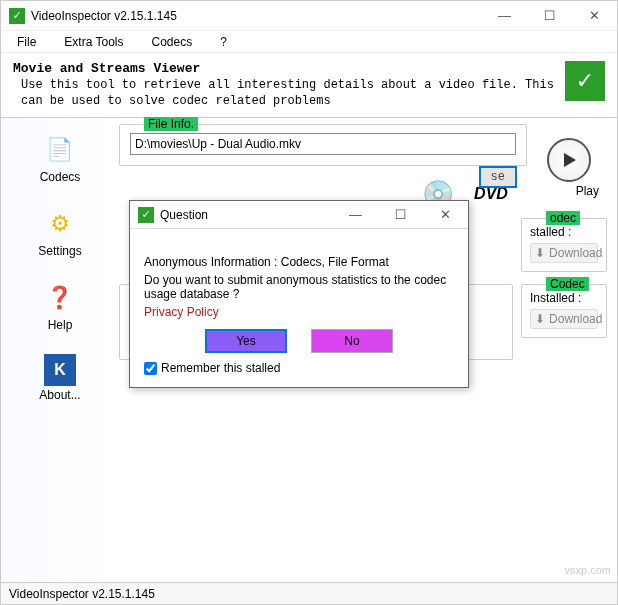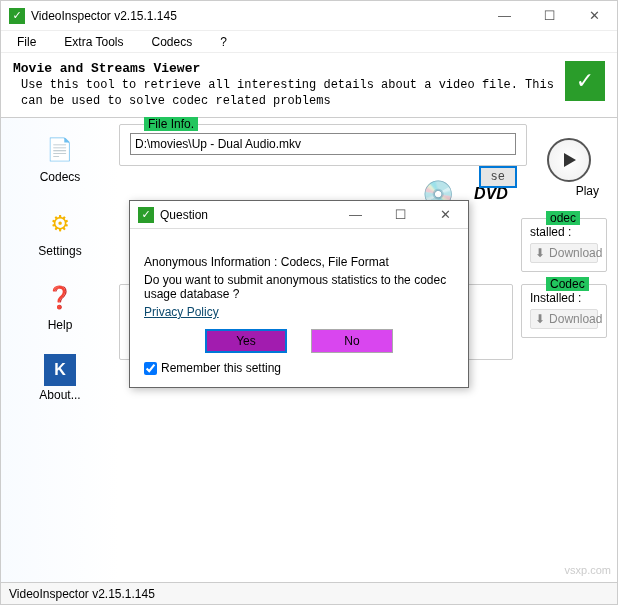--- a/index.html
+++ b/index.html
@@ -64,24 +64,24 @@
     background: #f7f7f7;
   }
   
   .modal {
     position: absolute; left: 128px; top: 199px; width: 340px;
     background: #fff; border: 1px solid #666; box-shadow: 2px 2px 8px rgba(0,0,0,0.25); z-index: 50;
   }
   .modal .titlebar { background: #fff; border-bottom: 1px solid #ddd; height: 28px;}
   .modal-body { padding: 10px 14px 12px; font-size: 12px; }
   .modal-body p { margin: 4px 0; }
-  .link { color: #0c4a6e; text-decoration: underline; cursor: pointer; }
+  .link { color: #b91c1c; cursor: pointer; }
   .modal-buttons { display: flex; justify-content: center; gap: 24px; margin: 10px 0 8px; }
   .modal-buttons button {
-    width: 82px; height: 24px; border: 2px solid #0078d7; background: #a21caf;
+    width: 82px; height: 24px; border: 2px solid #0078d7; background: #8b5cf6;
     font-family: inherit; font-size: 12px;
   }
   .modal-buttons button.no { border: 1px solid #aaa; background: #d946ef; }
   .remember { display: flex; align-items: center; gap: 4px; margin-top: 6px; }
   .remember input { margin: 0; }
   .browse-btn-peek {
     position: absolute; right: 100px; top: 48px; padding: 2px 10px;
     border: 2px solid #0078d7; background: #e5e5e5; z-index: 5; color:#444;font-family:Liberation Mono, monospace;
   }
 </style>
@@ -218,17 +218,17 @@
     <div class="modal-body">
       <p style="margin-top:16px">Anonymous Information : Codecs, File Format</p>
       <p>Do you want to submit anonymous statistics to the codec usage database ?</p>
       <p><span class="link">Privacy Policy</span></p>
       <div class="modal-buttons">
         <button>Yes</button>
         <button class="no">No</button>
       </div>
       <label class="remember">
         <input type="checkbox" checked="" style="">
-        <span>Remember this setting</span>
+        <span>Remember this stalled</span>
       </label>
     </div>
   </div>
 </div>
 
 </body></html>

